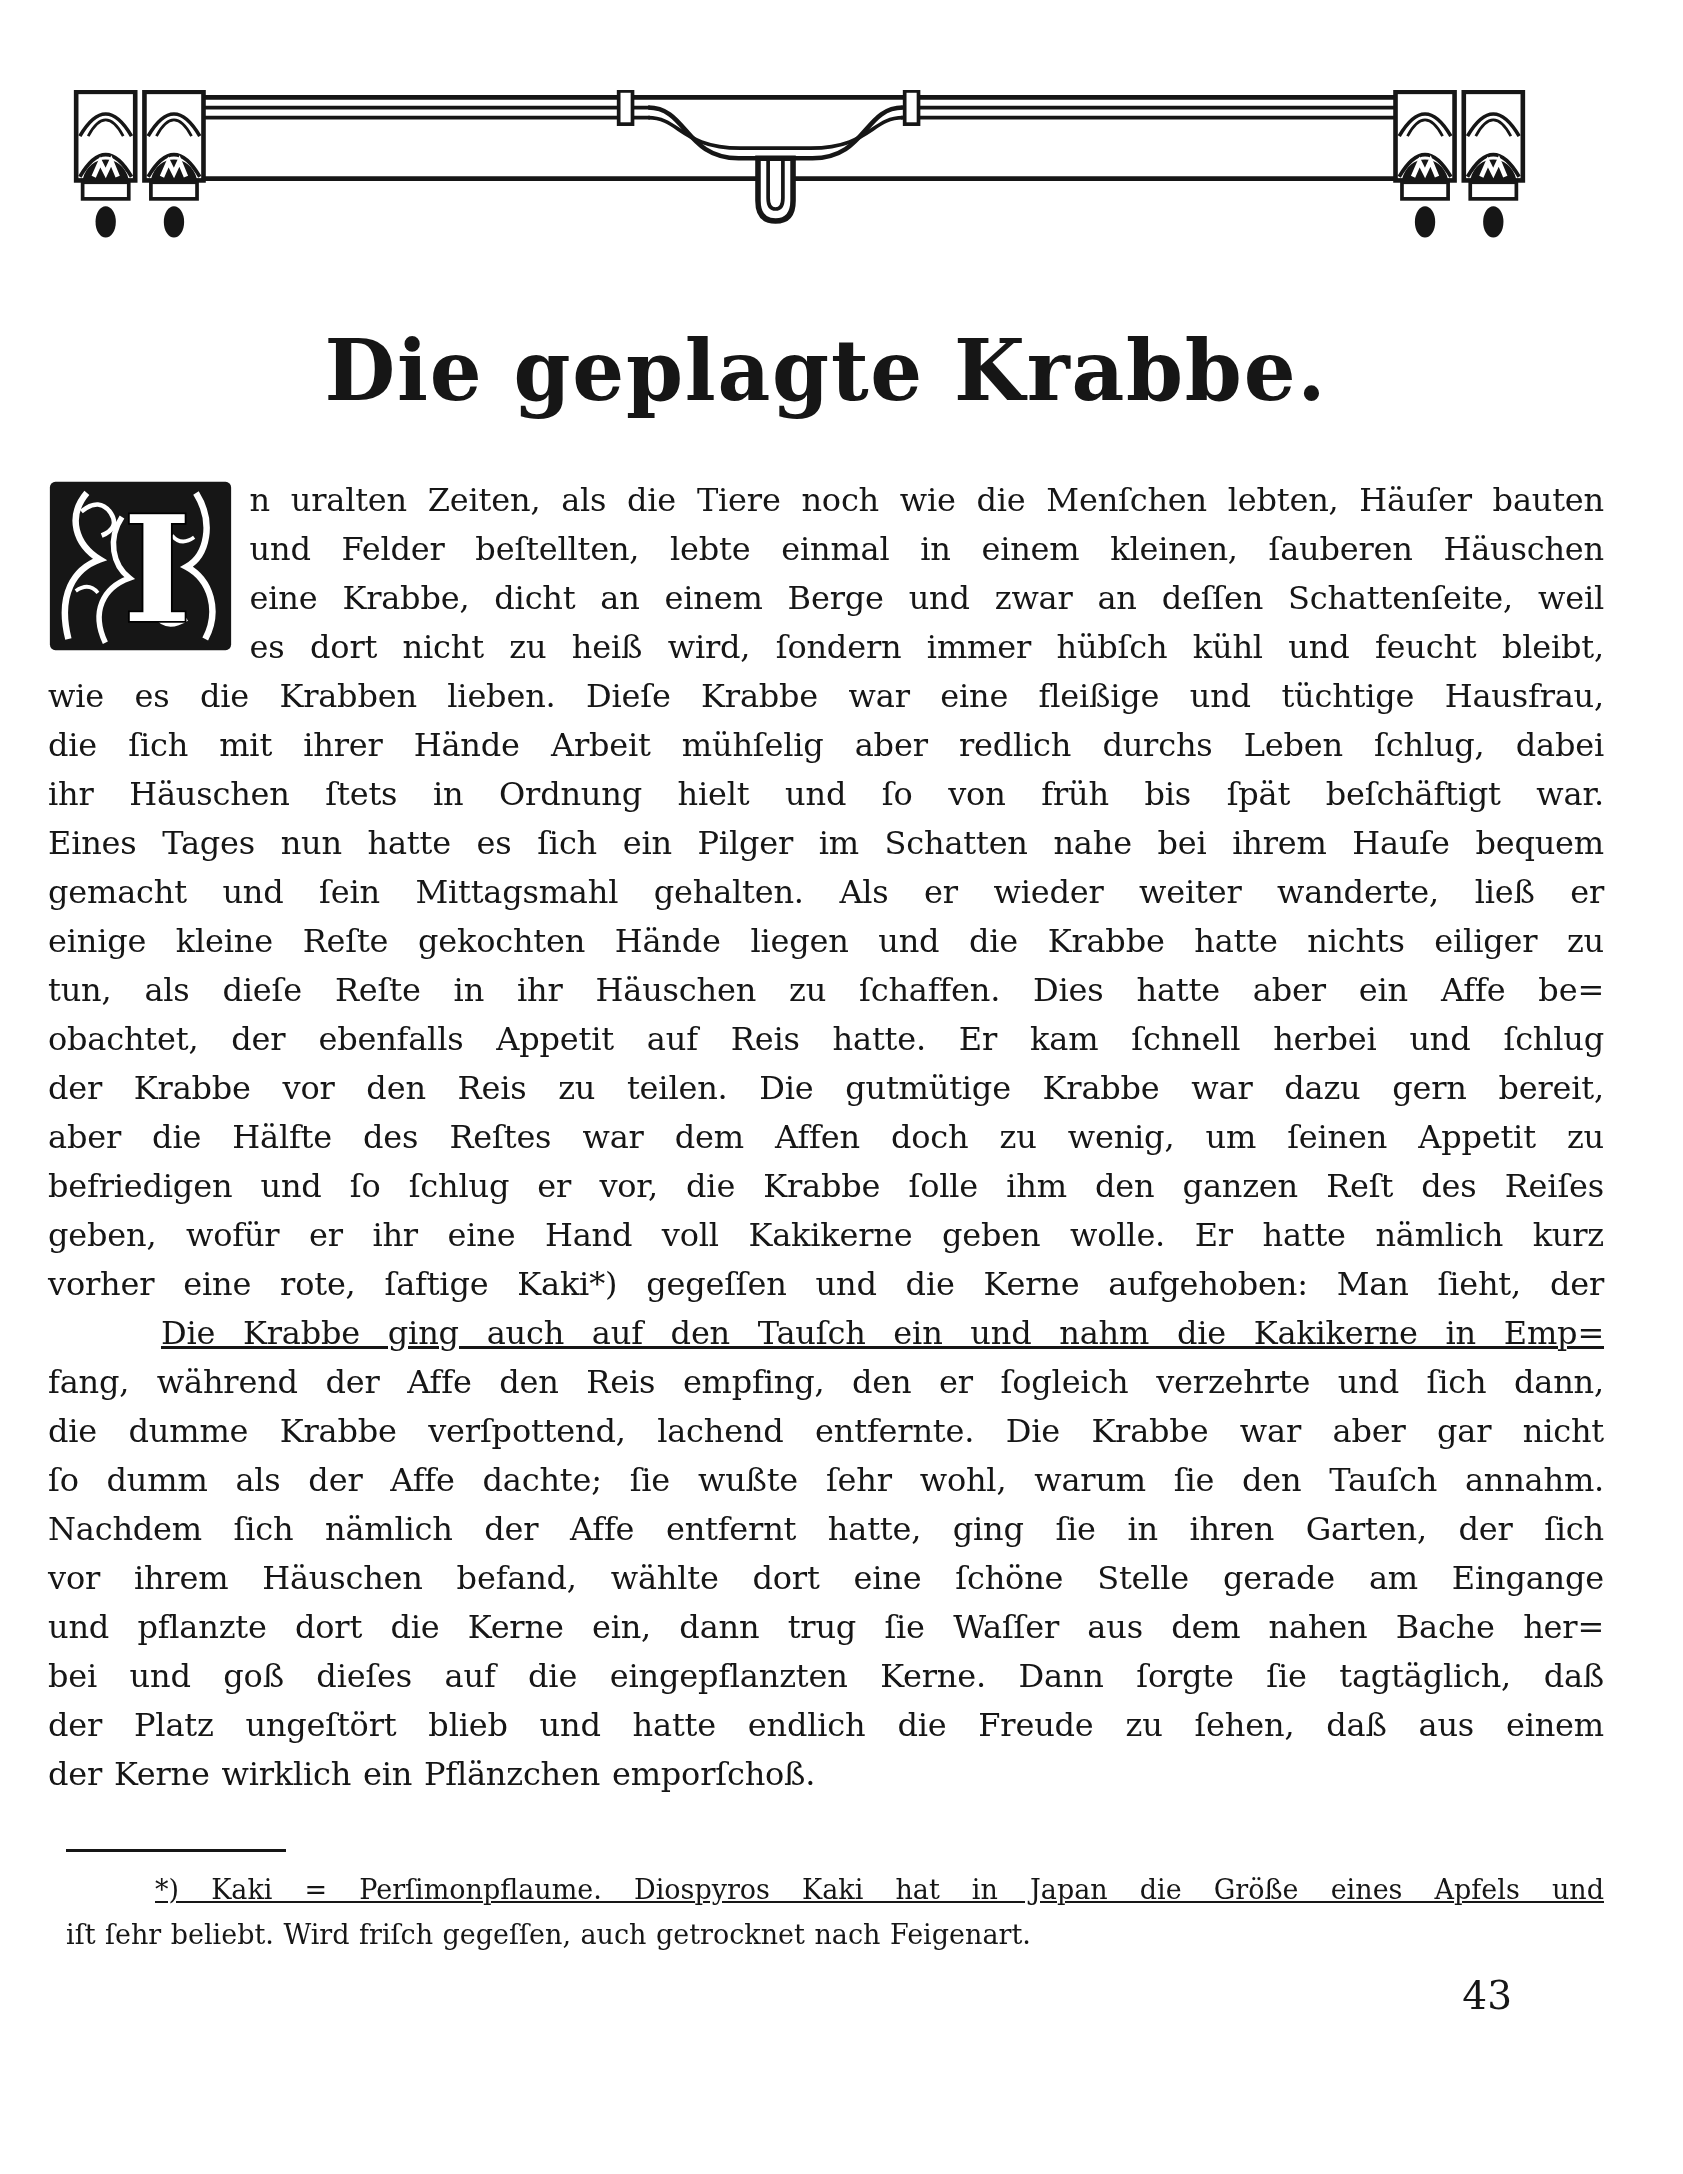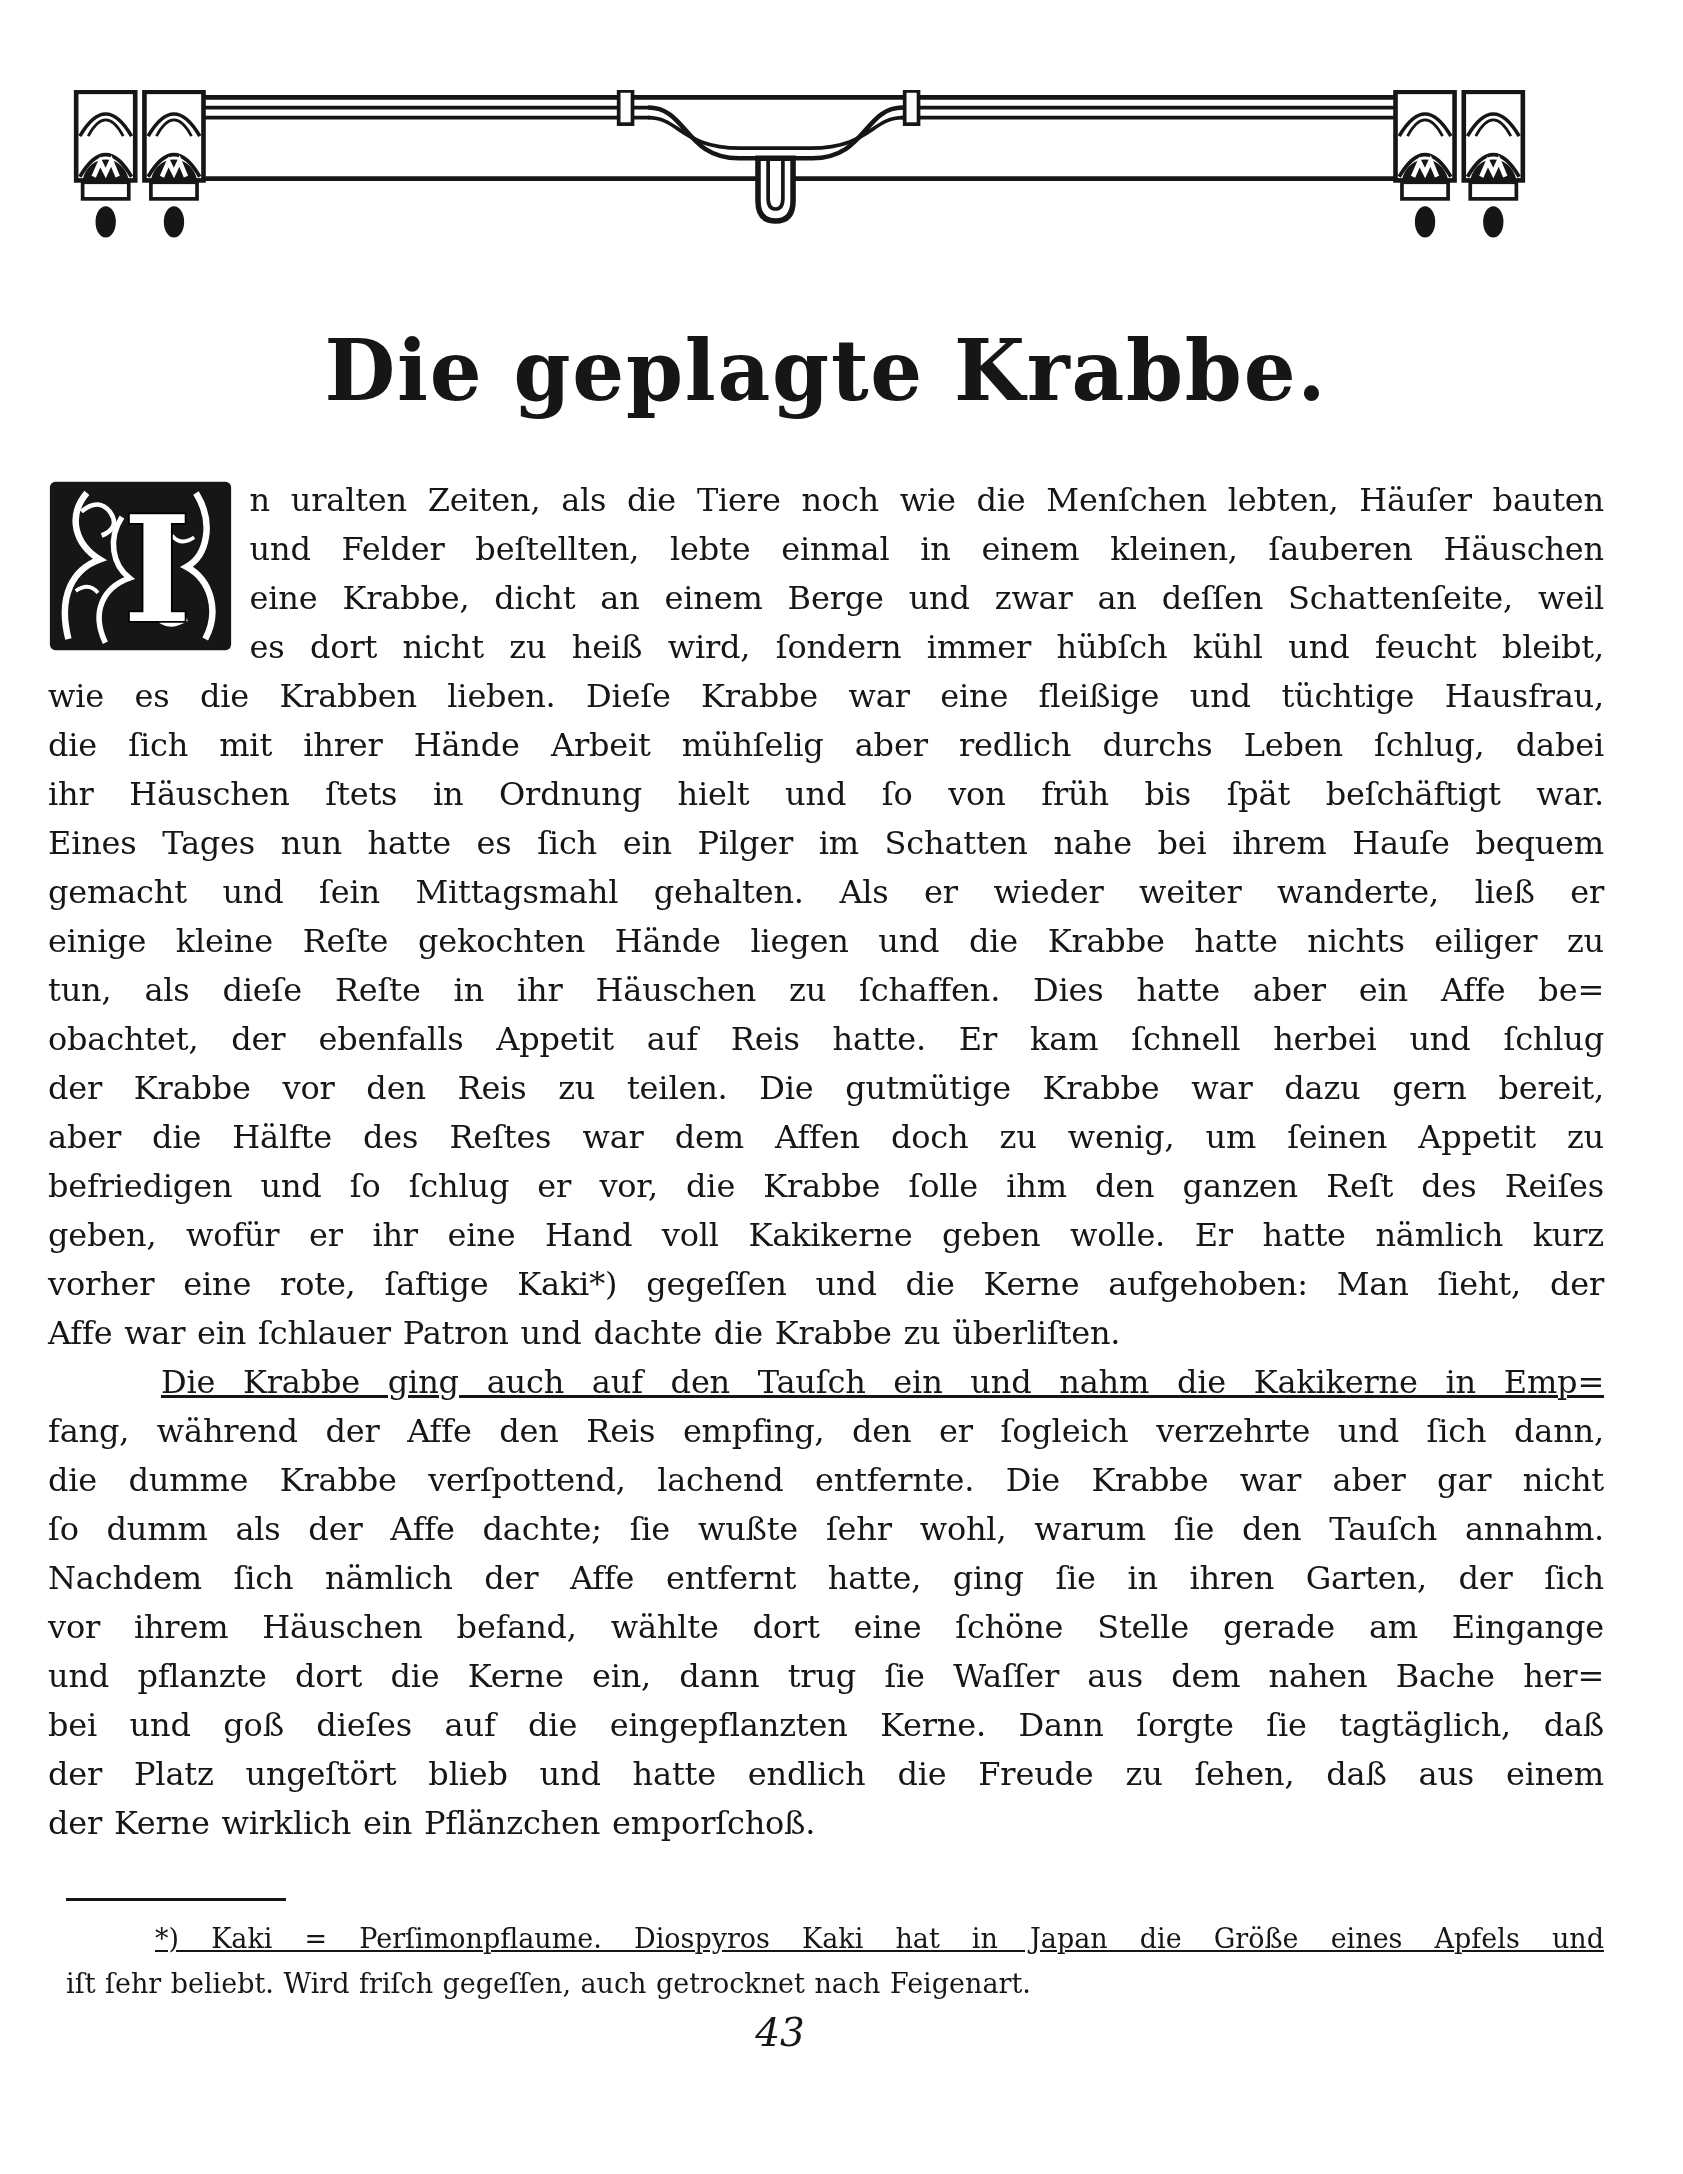--- a/index.html
+++ b/index.html
@@ -69,25 +69,24 @@
   .footnote .line{
     font-size:27px;
     line-height:45px;
     word-spacing:0.9px;
   }
   .footnote .line.indent{
     text-indent:89px;
   }
   
   .pagenum{
-    margin-top:4px;
-    text-align:center;
+    margin-top:16px;
+    text-align:right;
     font-size:39px;
     padding-right:92px;
-    font-style:italic;
   }
   svg .ink{stroke:#161616;fill:none;}
 </style>
 </head>
 <body>
 
 <div class="page">
 
   <div class="ornament-wrap">
     <svg width="1503" height="155" viewBox="0 0 1628 168">
@@ -185,21 +184,20 @@
       <div class="line">Eines Tages nun hatte es ſich ein Pilger im Schatten nahe bei ihrem Hauſe bequem</div>
       <div class="line">gemacht und ſein Mittagsmahl gehalten.  Als er wieder weiter wanderte, ließ er</div>
       <div class="line">einige kleine Reſte gekochten Hände liegen und die Krabbe hatte nichts eiliger zu</div>
       <div class="line">tun, als dieſe Reſte in ihr Häuschen zu ſchaffen.  Dies hatte aber ein Affe be=</div>
       <div class="line">obachtet, der ebenfalls Appetit auf Reis hatte.  Er kam ſchnell herbei und ſchlug</div>
       <div class="line">der Krabbe vor den Reis zu teilen.  Die gutmütige Krabbe war dazu gern bereit,</div>
       <div class="line">aber die Hälfte des Reſtes war dem Affen doch zu wenig, um ſeinen Appetit zu</div>
       <div class="line">befriedigen und ſo ſchlug er vor, die Krabbe ſolle ihm den ganzen Reſt des Reiſes</div>
       <div class="line">geben, wofür er ihr eine Hand voll Kakikerne geben wolle.  Er hatte nämlich kurz</div>
       <div class="line">vorher eine rote, ſaftige Kaki*) gegeſſen und die Kerne aufgehoben: Man ſieht, der</div>
-      <div class="line last">Affe war ein ſchlauer Patron und dachte die Krabbe zu überliſten.</div>
       <div class="line indent">Die Krabbe ging auch auf den Tauſch ein und nahm die Kakikerne in Emp=</div>
       <div class="line">fang, während der Affe den Reis empfing, den er ſogleich verzehrte und ſich dann,</div>
       <div class="line">die dumme Krabbe verſpottend, lachend entfernte.  Die Krabbe war aber gar nicht</div>
       <div class="line">ſo dumm als der Affe dachte; ſie wußte ſehr wohl, warum ſie den Tauſch annahm.</div>
       <div class="line">Nachdem ſich nämlich der Affe entfernt hatte, ging ſie in ihren Garten, der ſich</div>
       <div class="line">vor ihrem Häuschen befand, wählte dort eine ſchöne Stelle gerade am Eingange</div>
       <div class="line">und pflanzte dort die Kerne ein, dann trug ſie Waſſer aus dem nahen Bache her=</div>
       <div class="line">bei und goß dieſes auf die eingepflanzten Kerne.  Dann ſorgte ſie tagtäglich, daß</div>
       <div class="line">der Platz ungeſtört blieb und hatte endlich die Freude zu ſehen, daß aus einem</div>
       <div class="line last">der Kerne wirklich ein Pflänzchen emporſchoß.</div>

